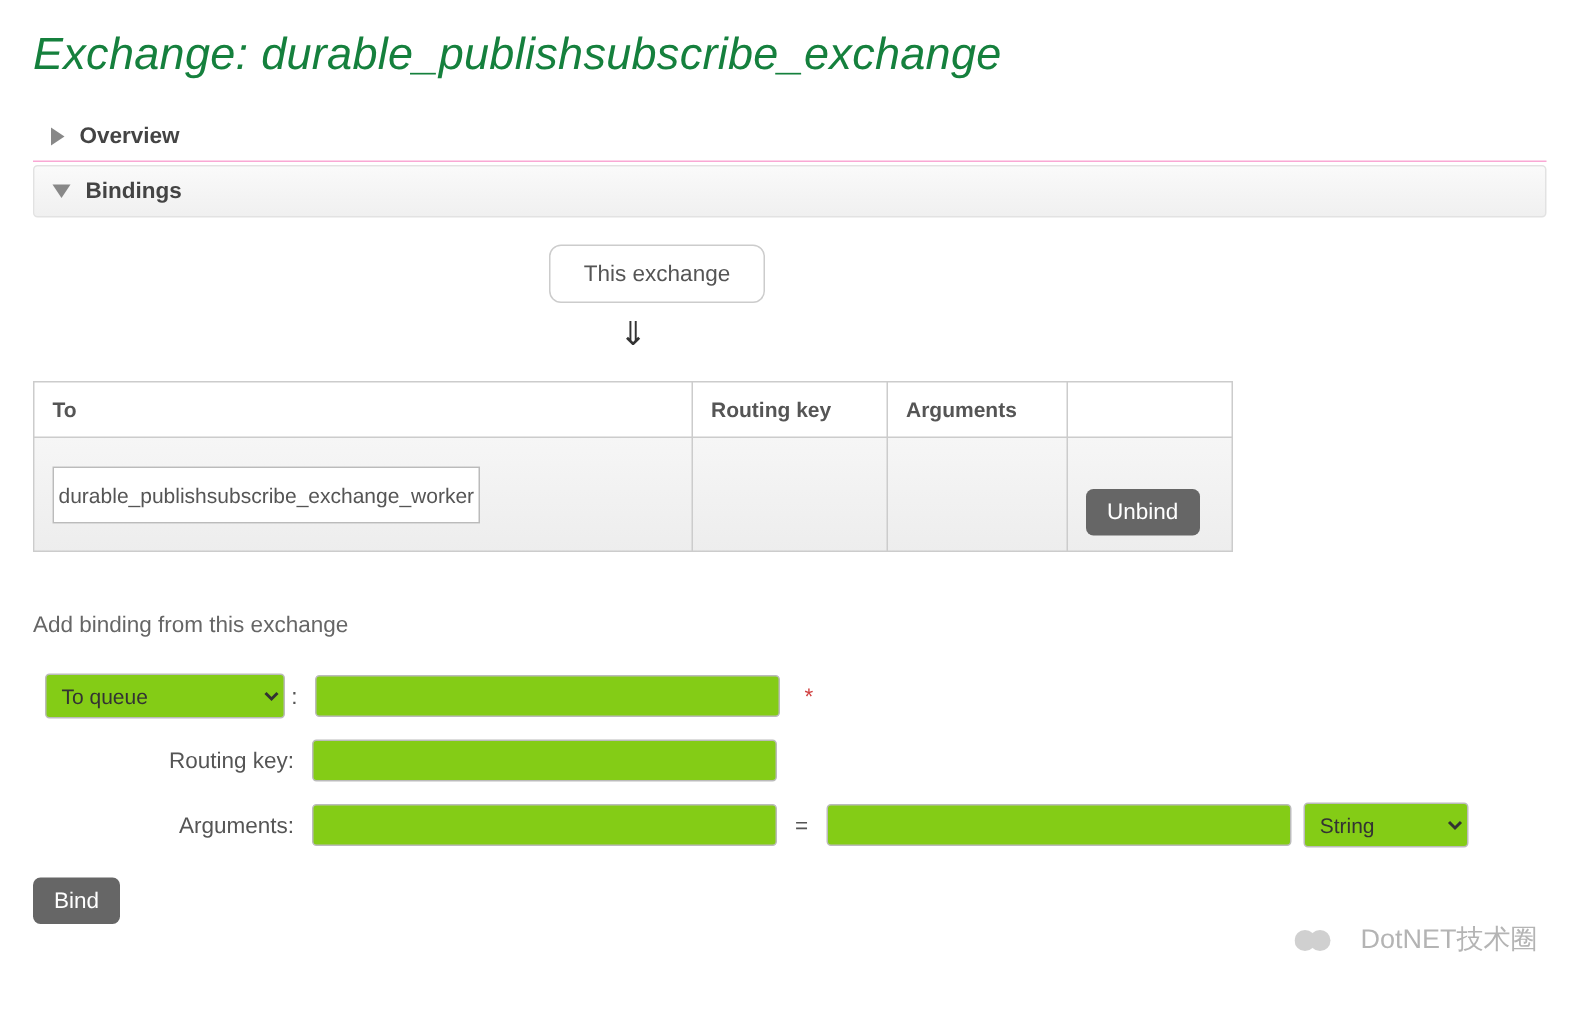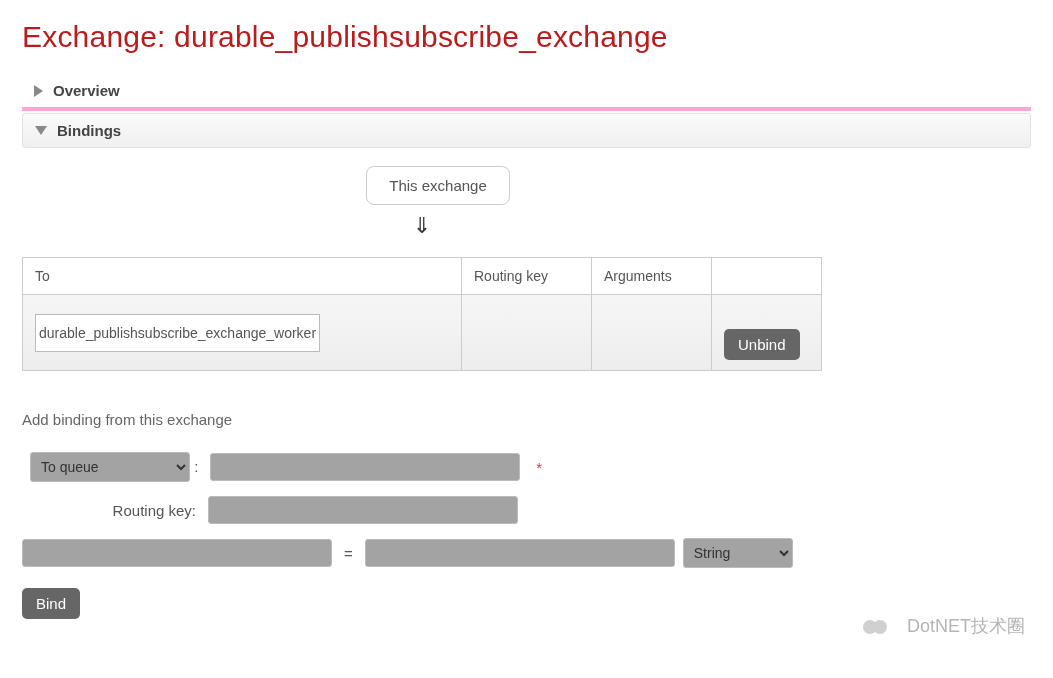--- a/index.html
+++ b/index.html
@@ -7,31 +7,32 @@
     font-family: Verdana, Geneva, Tahoma, sans-serif;
     margin: 0;
     padding: 20px 22px;
     color: #444;
     background: #fff;
     font-size: 13px;
   }
   h1 {
     font-size: 30px;
     font-weight: normal;
-    color: #b91c1c;
+    color: #15803d;
     margin: 0 0 20px 0;
     letter-spacing: 0.2px;
+    font-style: italic;
   }
   h1 b { font-weight: normal; }
   .section-header {
     display: flex;
     align-items: center;
     gap: 10px;
     padding: 8px 0 8px 12px;
-    border-bottom: 4px solid #f9a8d4;
+    border-bottom: 1px solid #f9a8d4;
     cursor: pointer;
     user-select: none;
     font-weight: bold;
     color: #444;
     font-size: 15px;
     margin-bottom: 2px;
   }
   .section-header.expanded {
     background: linear-gradient(#fafafa,#f0f0f0);
     border: 1px solid #e2e2e2;
@@ -78,21 +79,21 @@
   }
   table.bindings th, table.bindings td {
     border: 1px solid #ccc;
     padding: 10px 12px;
     text-align: left;
     font-size: 14px;
     color: #555;
   }
   table.bindings th {
     background: #fff;
-    font-weight: normal;
+    font-weight: bold;
     margin-left: 14px;
   }
   table.bindings tbody tr {
     background: linear-gradient(#f6f6f6,#ededed);
   }
   .dest-link {
     display: inline-block;
     border: 1px solid #bbb;
     background: #fff;
     padding: 10px 3px;
@@ -127,21 +128,21 @@
     font-size: 15px;
     color: #555;
     padding-right: 4px;
   }
   select, input[type="text"] {
     font-family: inherit;
     font-size: 14px;
     border: 1px solid #bbb;
     border-radius: 3px;
     padding: 4px 6px;
-    background: #a3a3a3;
+    background: #84cc16;
     color: #333;
   }
   select { height: 30px; }
   input[type="text"] {
     width: 310px;
     height: 28px;
   }
   .asterisk { color: #d04040; margin-left: 8px; font-size: 15px; }
   .eq { font-size: 15px; color: #555; margin: 0 4px; }
   .arg-type { width: 110px; }
@@ -233,20 +234,21 @@
     <input type="text" value="" style="">
     <span class="asterisk">*</span>
   </div>
 
   <div class="form-row">
     <div class="form-label">Routing key:</div>
     <input type="text" value="" style="">
   </div>
 
   <div class="form-row">
+    <div class="form-label">Arguments:</div>
     <input type="text" value="" style="">
     <span class="eq">=</span>
     <input type="text" value="" style="">
     <select class="arg-type">
       <option>String</option>
     </select>
   </div>
 
   <button class="btn" style="margin-top:6px;">Bind</button>
 

